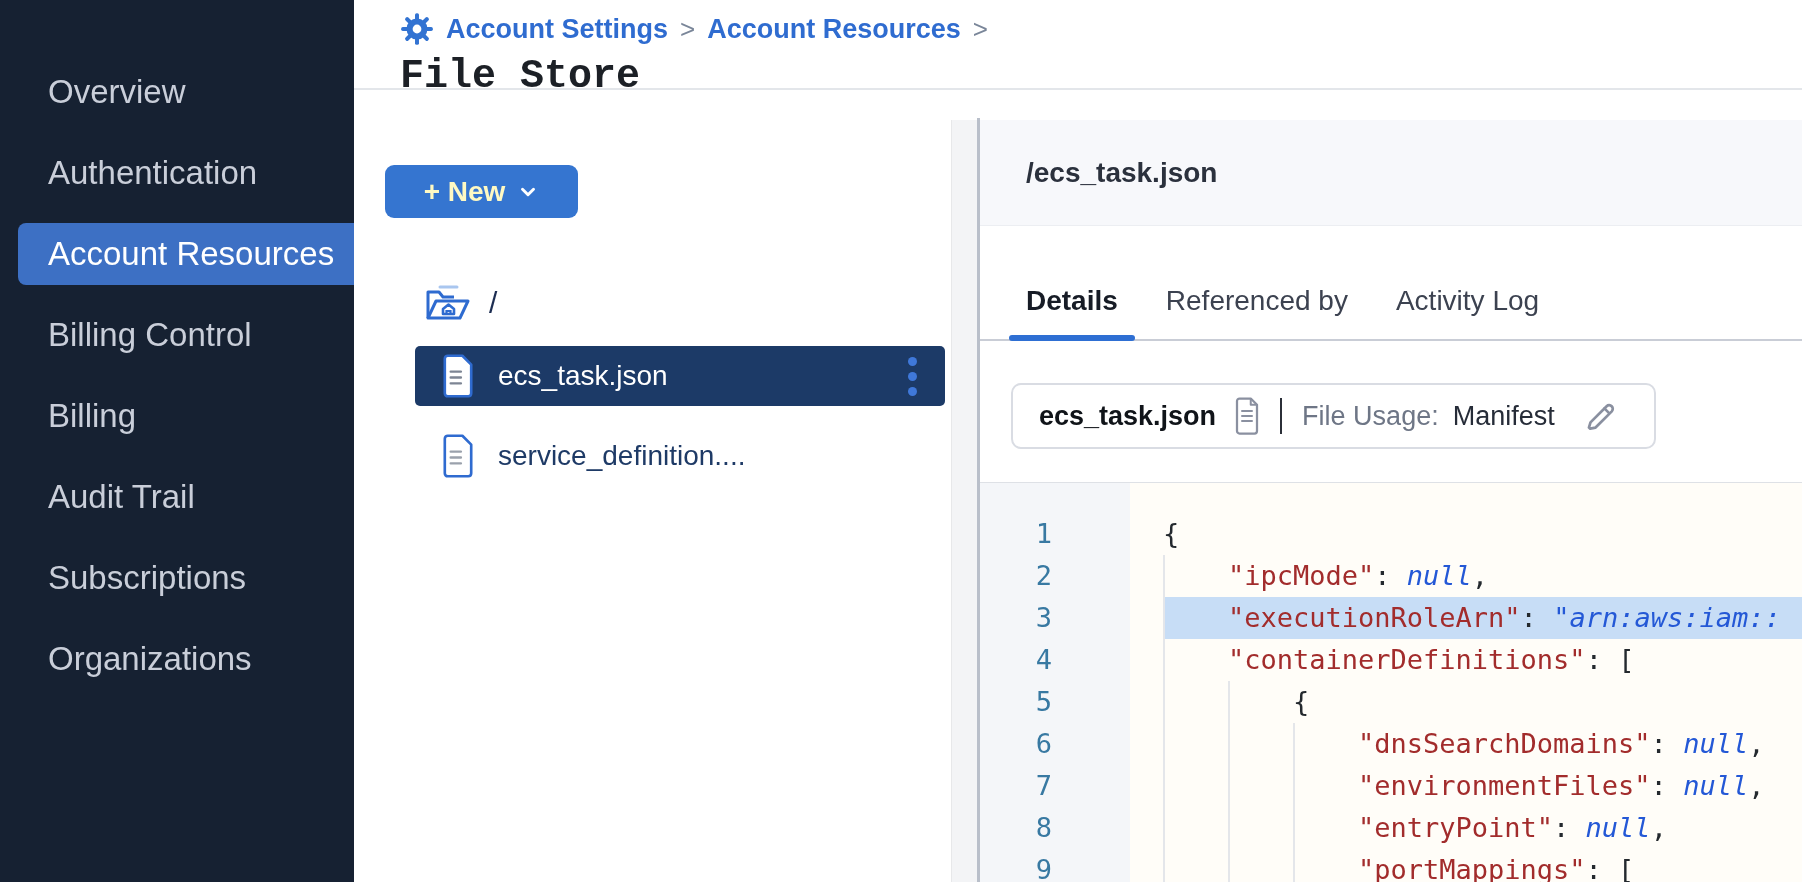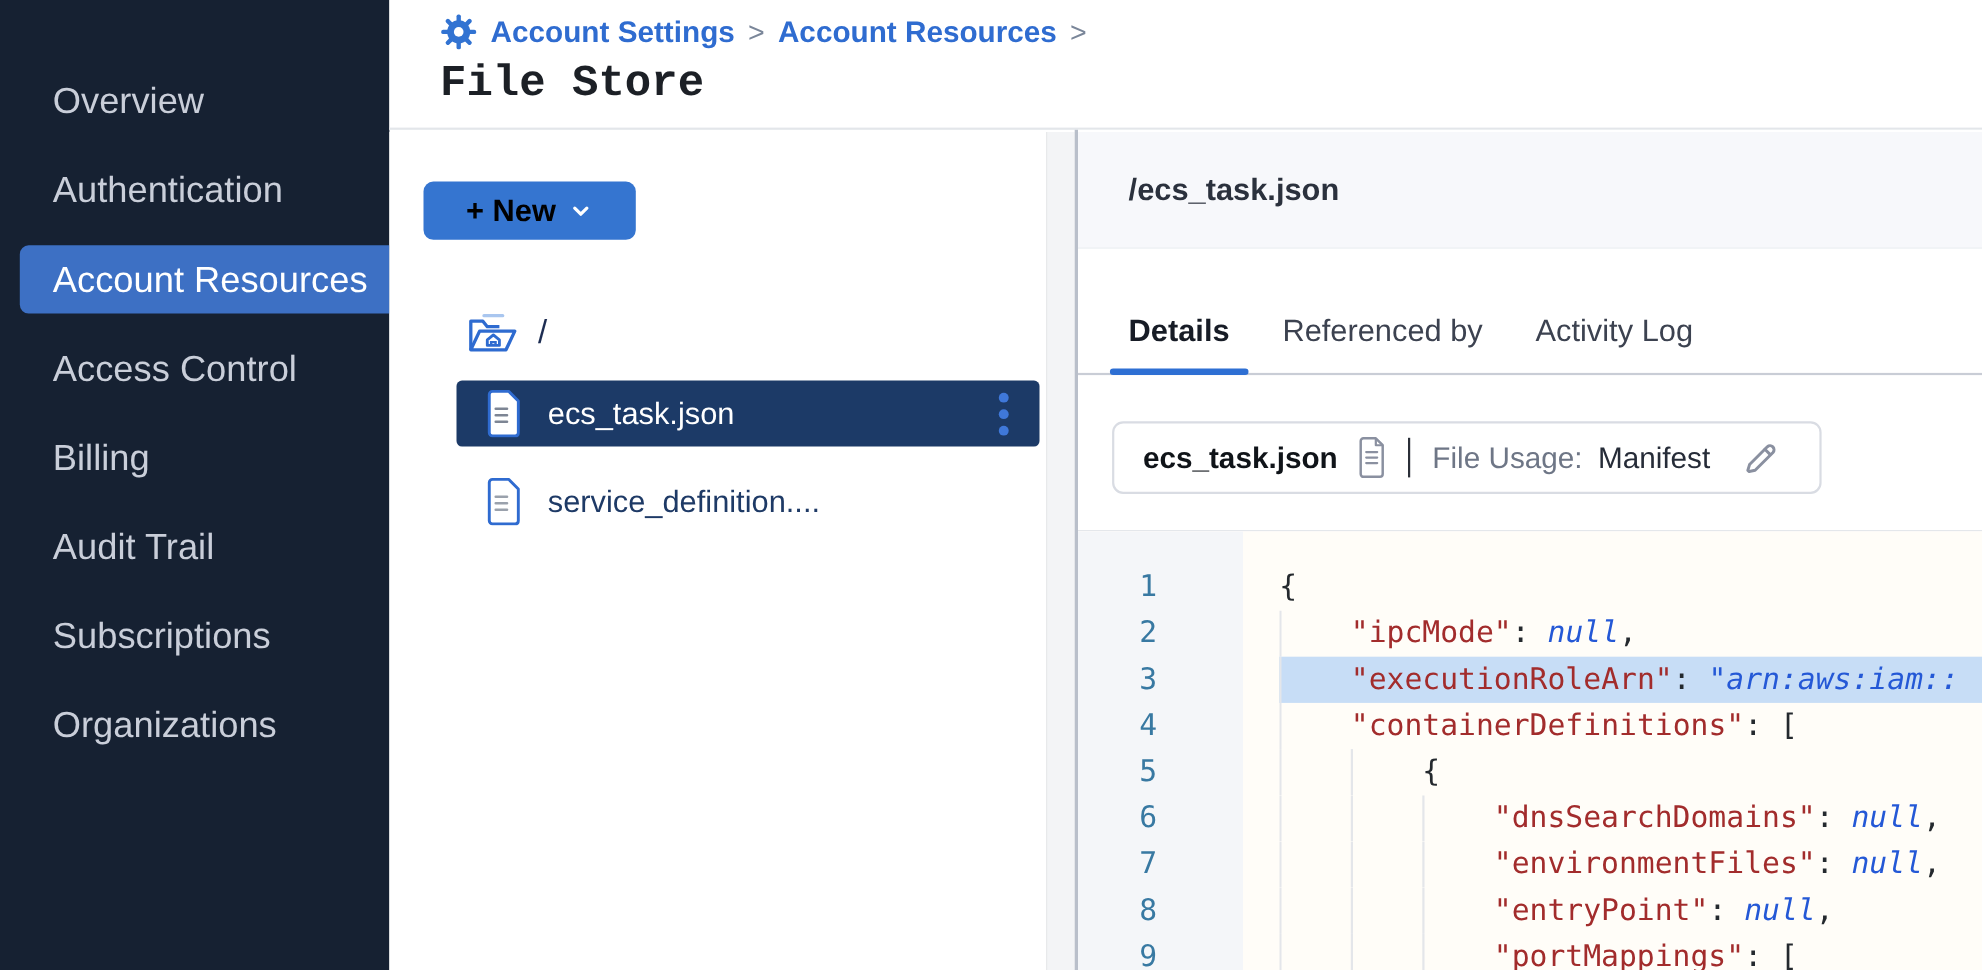--- a/index.html
+++ b/index.html
@@ -9,34 +9,34 @@
 
   
   .sidebar { position:absolute; left:0; top:0; width:354px; height:882px; background:#162132; }
   .nav-item { height:62px; margin-bottom:19px; display:flex; align-items:center;
               padding-left:48px; color:#c9ced9; font-size:33px; cursor:pointer; }
   .nav-item:first-child { margin-top:61px; }
   .nav-item.active { background:#3d70c4; color:#ffffff; margin-left:18px; padding-left:30px;
                      border-radius:8px 0 0 8px; }
 
   
-  .top-header { position:absolute; left:354px; top:0; width:1448px; height:118px;
+  .top-header { position:absolute; left:354px; top:0; width:1448px; height:90px;
                 background:#fff; border-bottom:2px solid #e3e6ea; padding-left:46px; }
   .crumbs { display:flex; align-items:center; gap:12px; margin-top:10px; height:38px; }
   .crumbs .gear { width:34px; height:34px; display:inline-flex; }
   .crumb-link { color:#2f6cd0; font-size:27px; font-weight:600; text-decoration:none; cursor:pointer; }
   .crumb-sep { color:#7a8699; font-size:26px; font-weight:500; }
   .page-title { margin-top:6px; font-size:40px; font-weight:800; color:#1c2026;font-family:Liberation Mono, monospace; }
 
   
   .file-panel { position:absolute; left:354px; top:120px; width:623px; height:762px; background:#fff; }
   .scroll-strip { position:absolute; right:0; top:0; bottom:0; width:26px; background:#f3f4f6;
                   border-left:1px solid #e7e8ea; }
   .new-btn { margin:45px 0 0 31px; width:193px; height:53px; background:#3575d0; border:none;
-             border-radius:9px; color:#000000; font-size:28px; font-weight:700; display:flex;
+             border-radius:9px; color:#fef9c3; font-size:28px; font-weight:700; display:flex;
              align-items:center; justify-content:center; gap:12px; cursor:pointer;
              font-family:"Liberation Sans", sans-serif; }
   .folder-row { margin:60px 0 0 69px; display:flex; align-items:center; gap:18px; height:50px; }
   .folder-path { font-size:30px; color:#1d2d52; font-weight:500; }
   .file-row { margin-left:61px; width:530px; height:60px; display:flex; align-items:center;
               padding:0 22px 0 25px; border-radius:5px; cursor:pointer;margin-top:20px; }
   .file-row.selected { background:#1c3a67; margin-top:18px; }
   .file-row .fname { font-size:28px; margin-left:22px; flex:1; white-space:nowrap; overflow:hidden; }
   .file-row.selected .fname { color:#ffffff; }
   .file-row:not(.selected) .fname { color:#1e3a66; }
@@ -87,21 +87,21 @@
 </style>
 </head>
 <body>
 
 <div class="app">
 
   <aside class="sidebar">
     <div class="nav-item">Overview</div>
     <div class="nav-item">Authentication</div>
     <div class="nav-item active">Account Resources</div>
-    <div class="nav-item">Access Control</div>
+    <div class="nav-item">Billing Control</div>
     <div class="nav-item">Billing</div>
     <div class="nav-item">Audit Trail</div>
     <div class="nav-item">Subscriptions</div>
     <div class="nav-item">Organizations</div>
   </aside>
 
   <header class="top-header">
     <div class="crumbs">
       <span class="gear">
         <svg viewBox="0 0 24 24" width="34" height="34">

